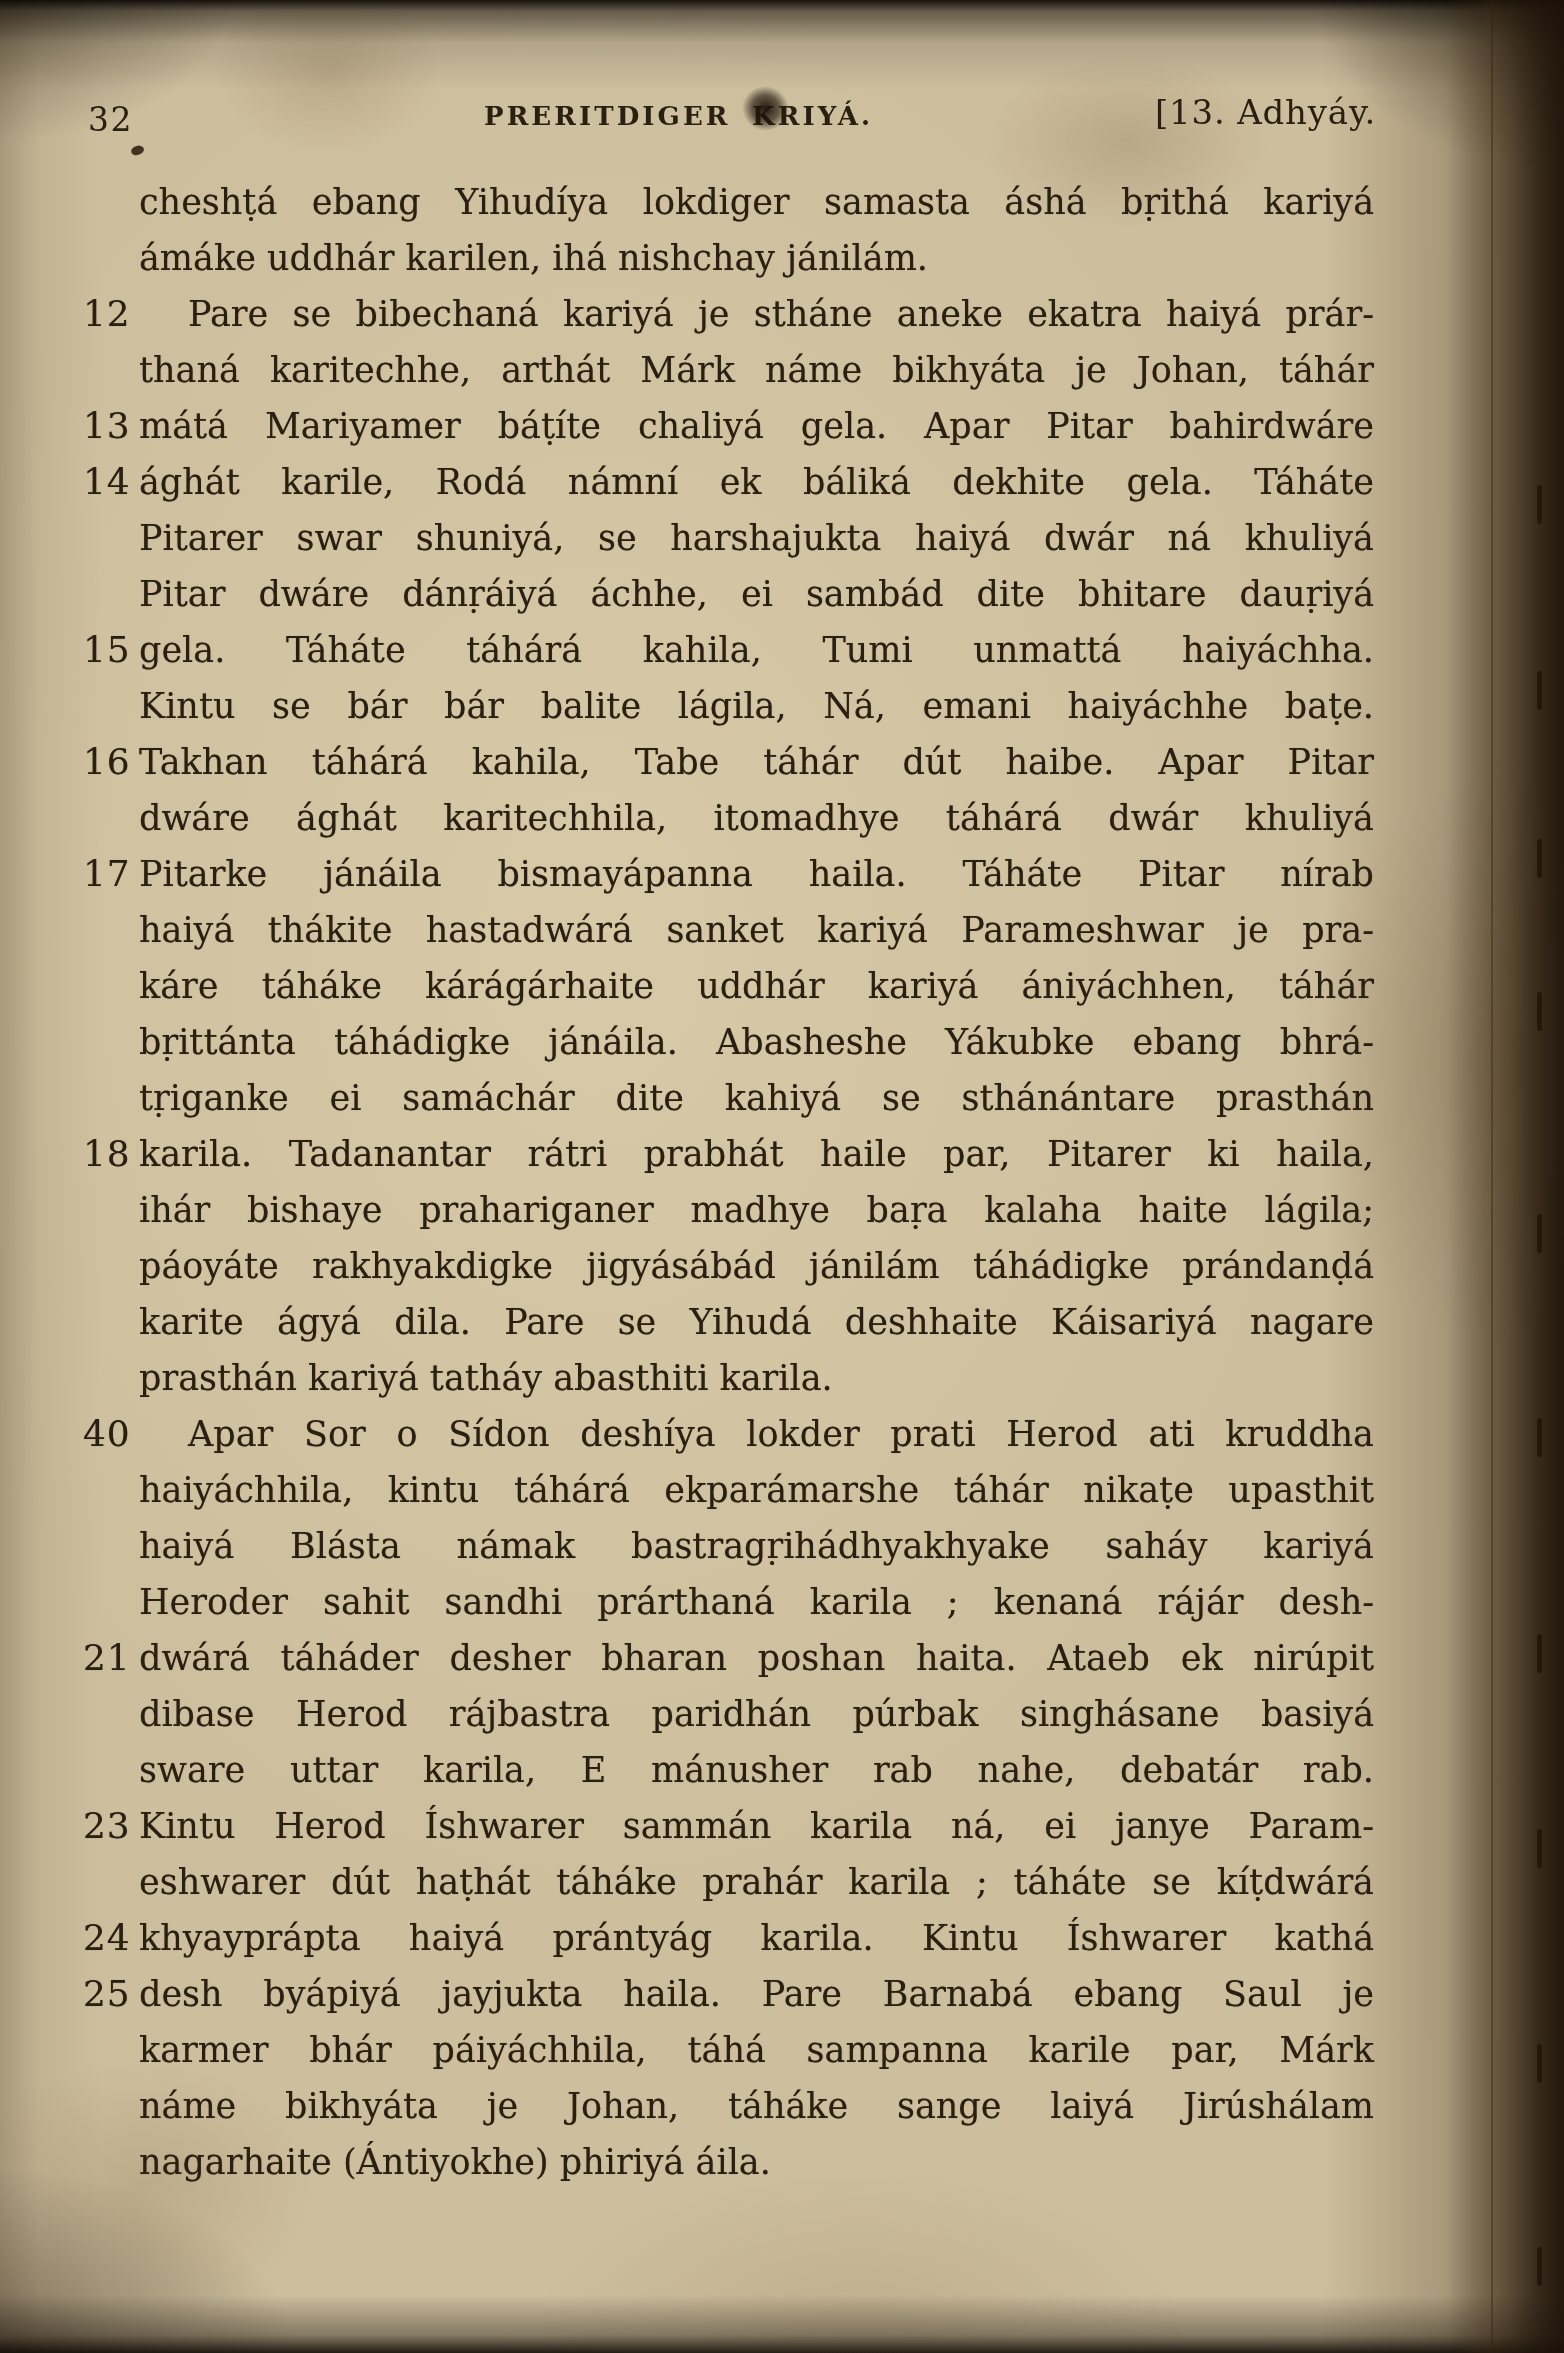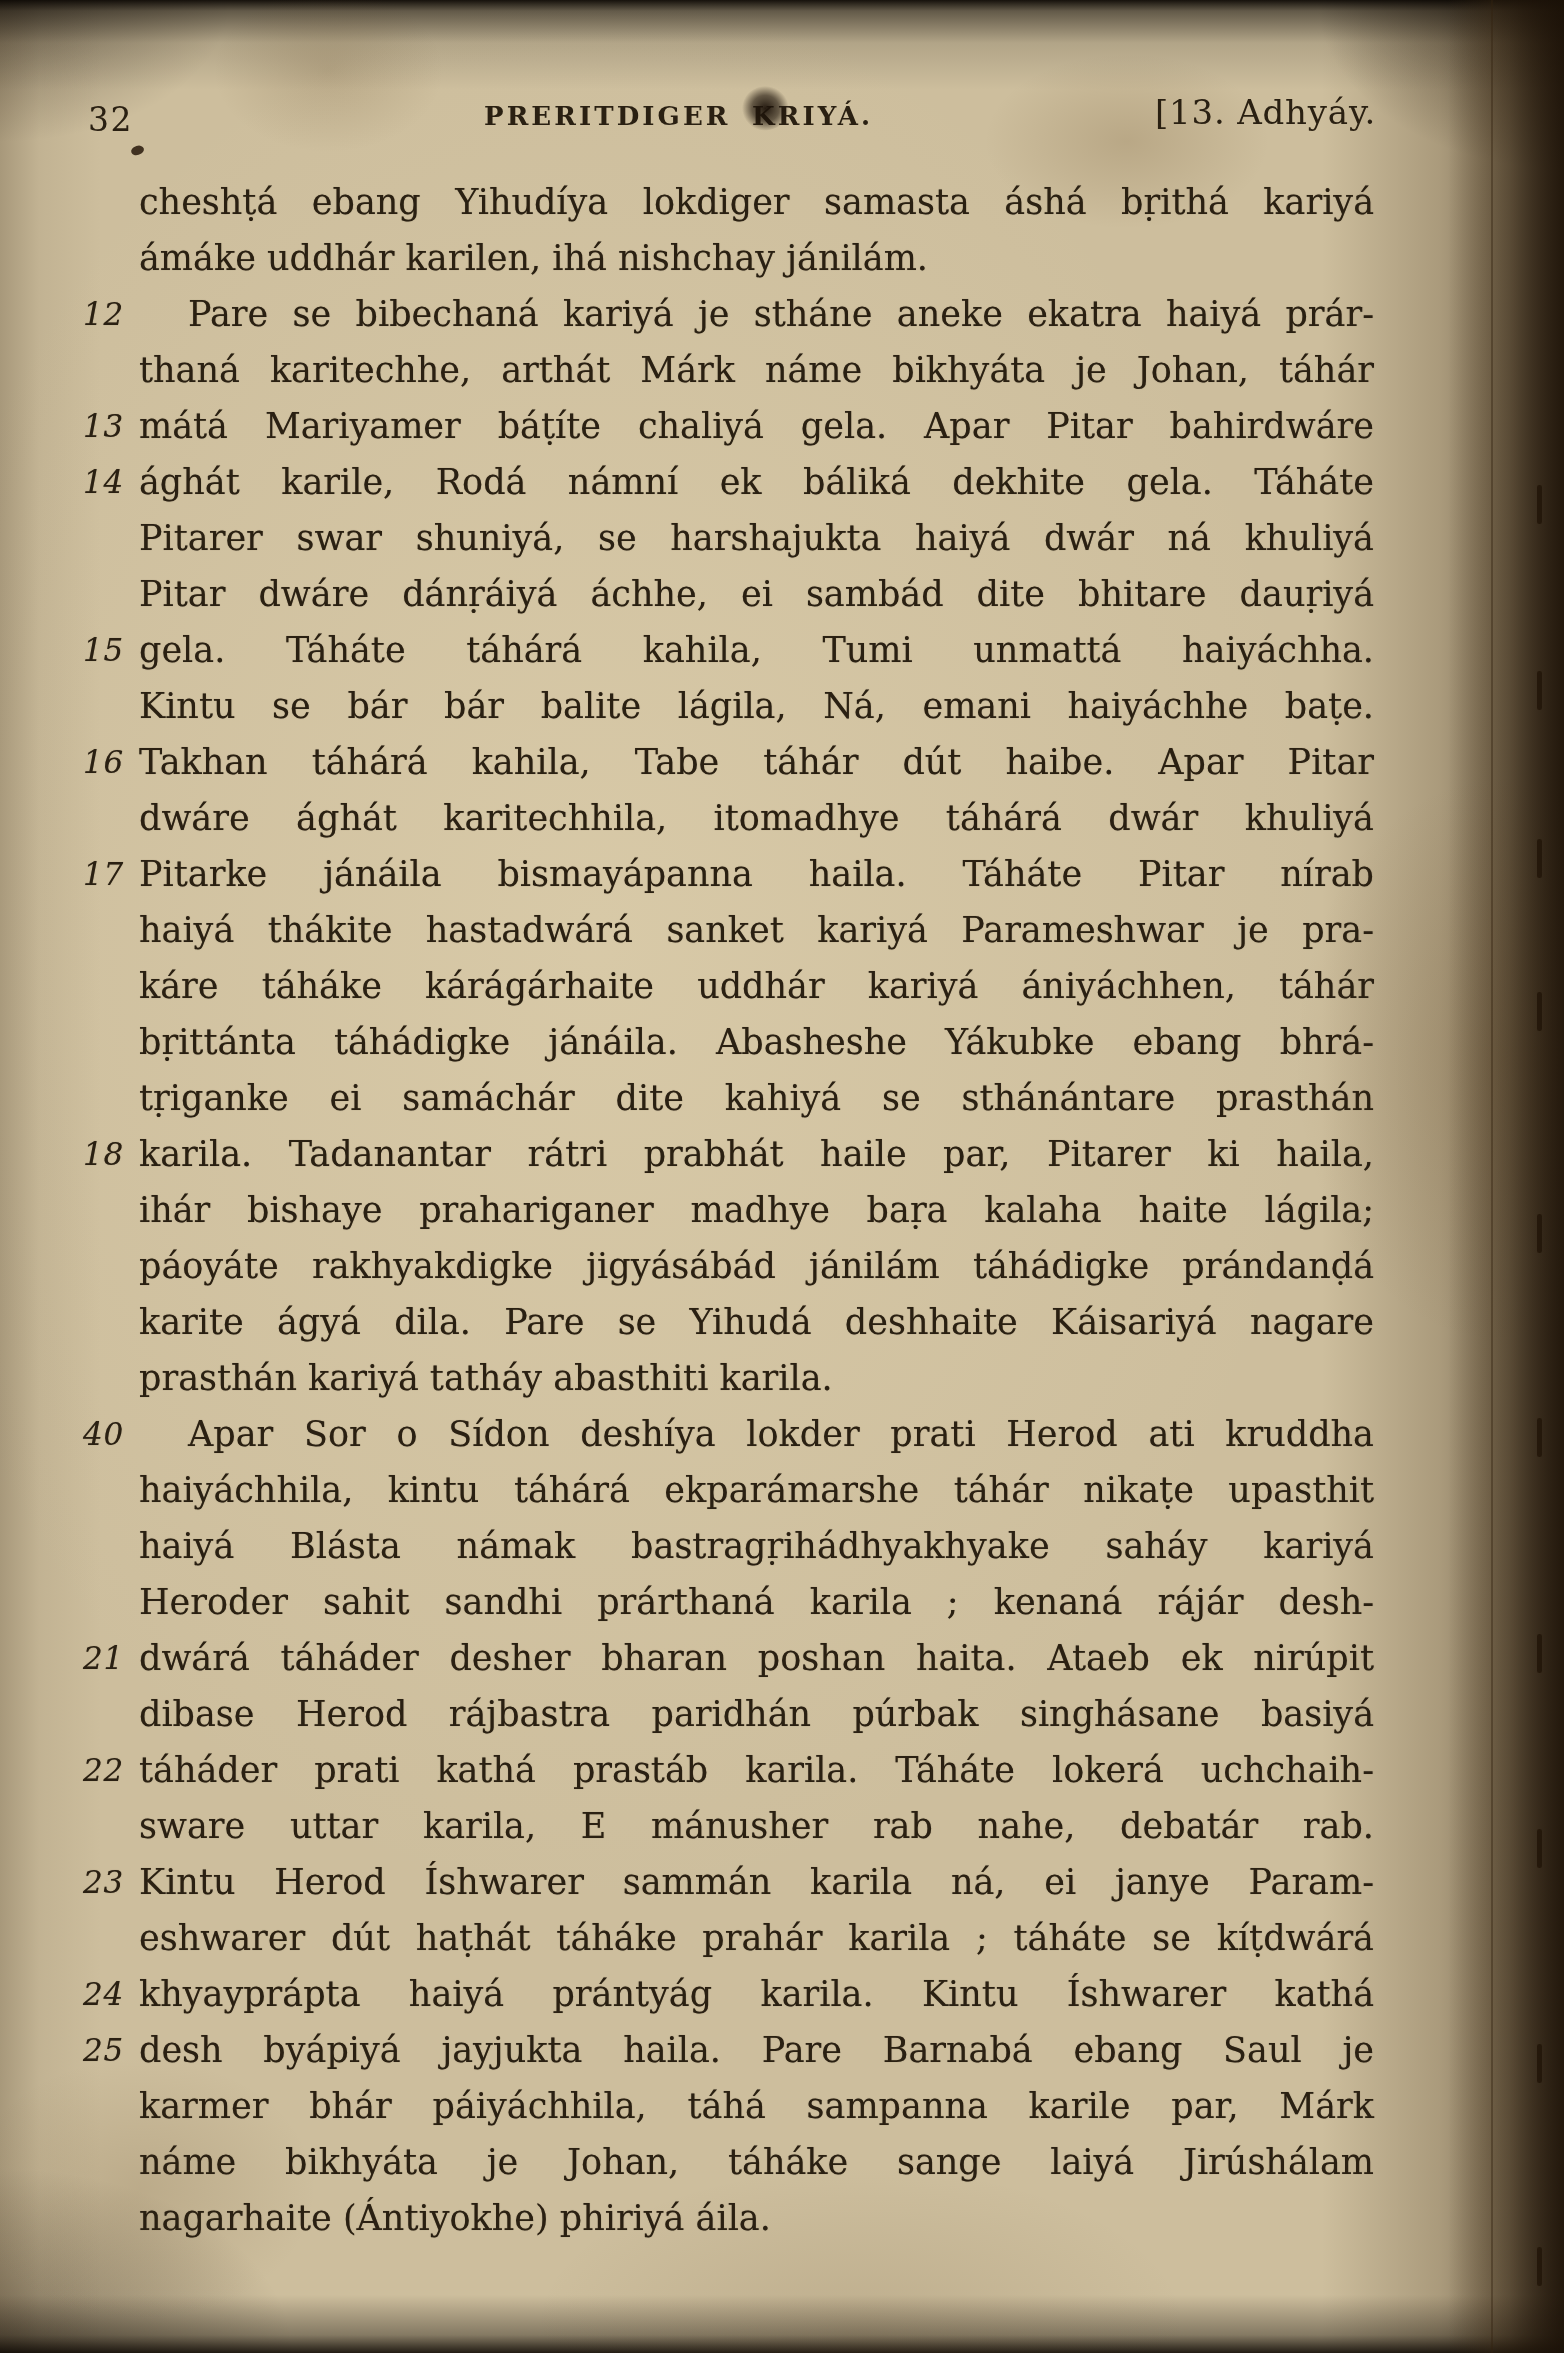--- a/index.html
+++ b/index.html
@@ -39,21 +39,21 @@
   .line{
     position:relative;height:56px;line-height:56px;font-size:35px;
     text-align:justify;text-align-last:justify;white-space:normal;
     text-shadow:0 0 0.8px rgba(42,32,18,0.45);
   }
   .line.para-end{text-align-last:left;}
   .line.indent .line-text{padding-left:49px;display:block;}
   .line .line-text{display:block;}
   .verse-number{
     position:absolute;left:-56px;top:0;width:44px;height:56px;line-height:56px;
-    font-size:31px;text-align:right;text-align-last:left;letter-spacing:0.8px;font-style:italic;
+    font-size:36px;text-align:right;text-align-last:left;letter-spacing:0.8px;
   }
   .ink-stamp{
     position:absolute;left:742px;top:86px;width:47px;height:45px;
     background:radial-gradient(closest-side, rgba(28,18,9,0.95), rgba(28,18,9,0.6) 58%, rgba(28,18,9,0));
     border-radius:52% 42% 56% 46%;transform:rotate(14deg);pointer-events:none;
   }
   .ink-dot{
     position:absolute;left:131px;top:146px;width:12.5px;height:8.6px;
     background:rgba(40,26,12,0.85);border-radius:50%;transform:rotate(-18deg);pointer-events:none;
   }
@@ -191,24 +191,20 @@
     <span class="verse-number"></span>
     <span class="line-text">Heroder sahit sandhi prárthaná karila ; kenaná rájár desh-</span>
   </div>
       <div class="line">
     <span class="verse-number">21</span>
     <span class="line-text">dwárá táháder desher bharan poshan haita. Ataeb ek nirúpit</span>
   </div>
       <div class="line">
     <span class="verse-number"></span>
     <span class="line-text">dibase Herod rájbastra paridhán púrbak singhásane basiyá</span>
-  </div>
-      <div class="line">
-    <span class="verse-number">22</span>
-    <span class="line-text">táháder prati kathá prastáb karila. Táháte lokerá uchchaih-</span>
   </div>
       <div class="line">
     <span class="verse-number"></span>
     <span class="line-text">sware uttar karila, E mánusher rab nahe, debatár rab.</span>
   </div>
       <div class="line">
     <span class="verse-number">23</span>
     <span class="line-text">Kintu Herod Íshwarer sammán karila ná, ei janye Param-</span>
   </div>
       <div class="line">

